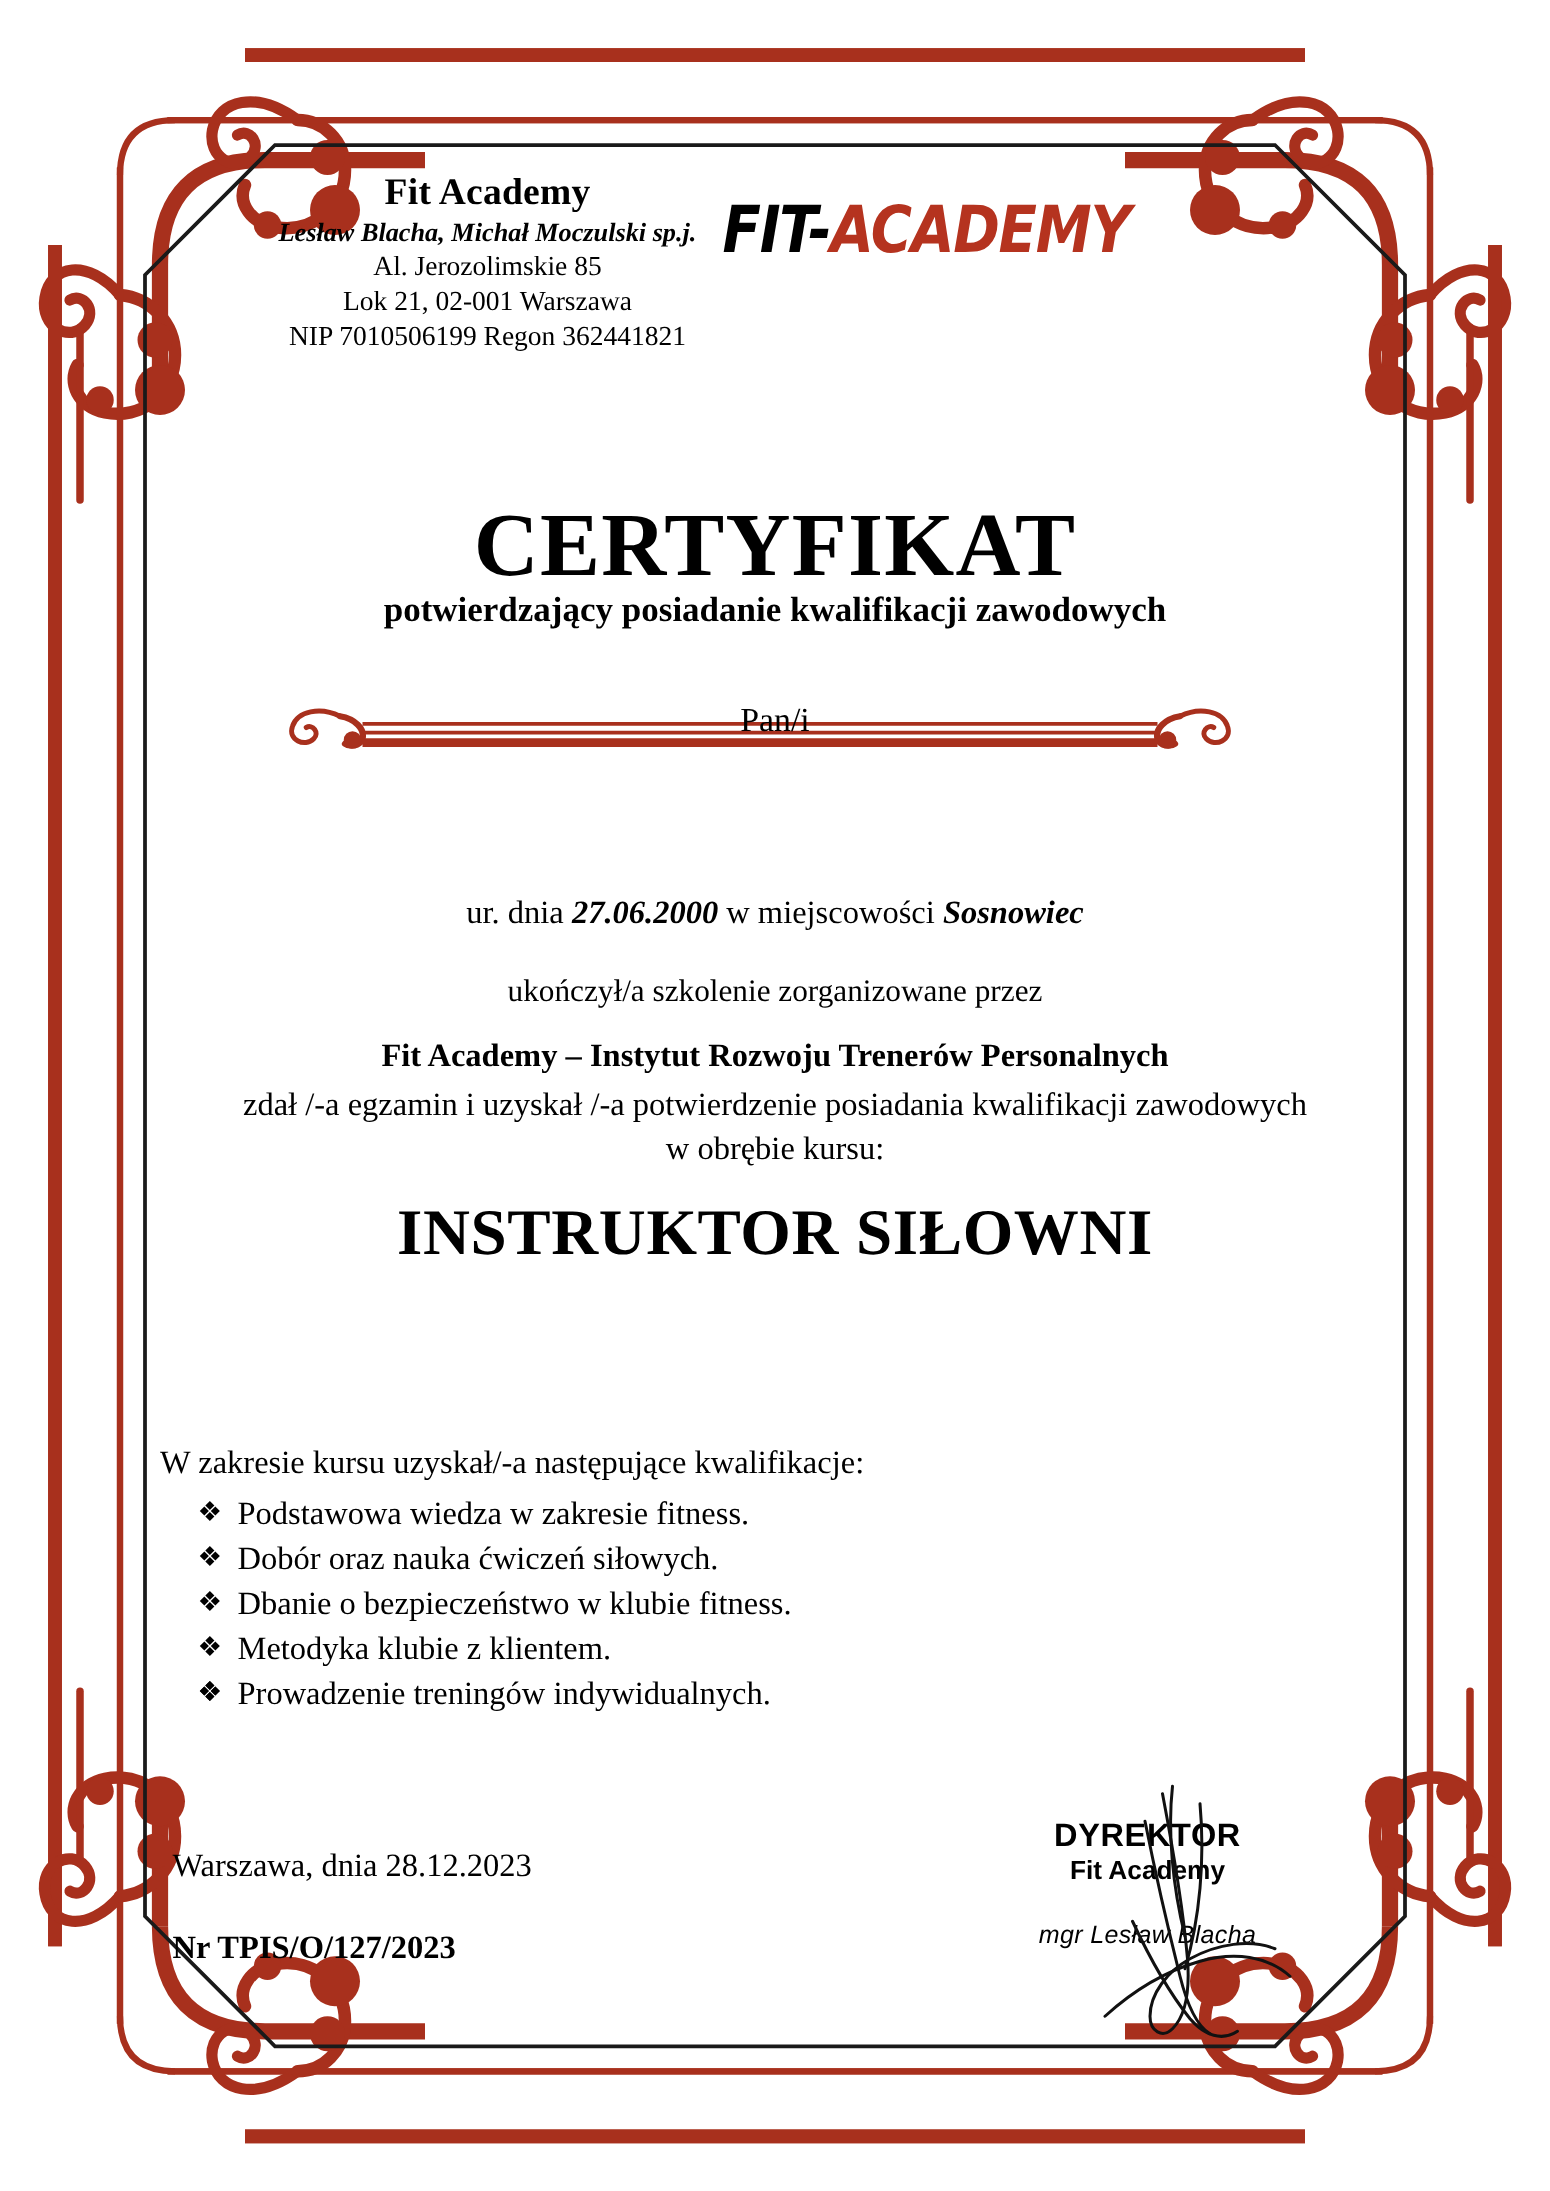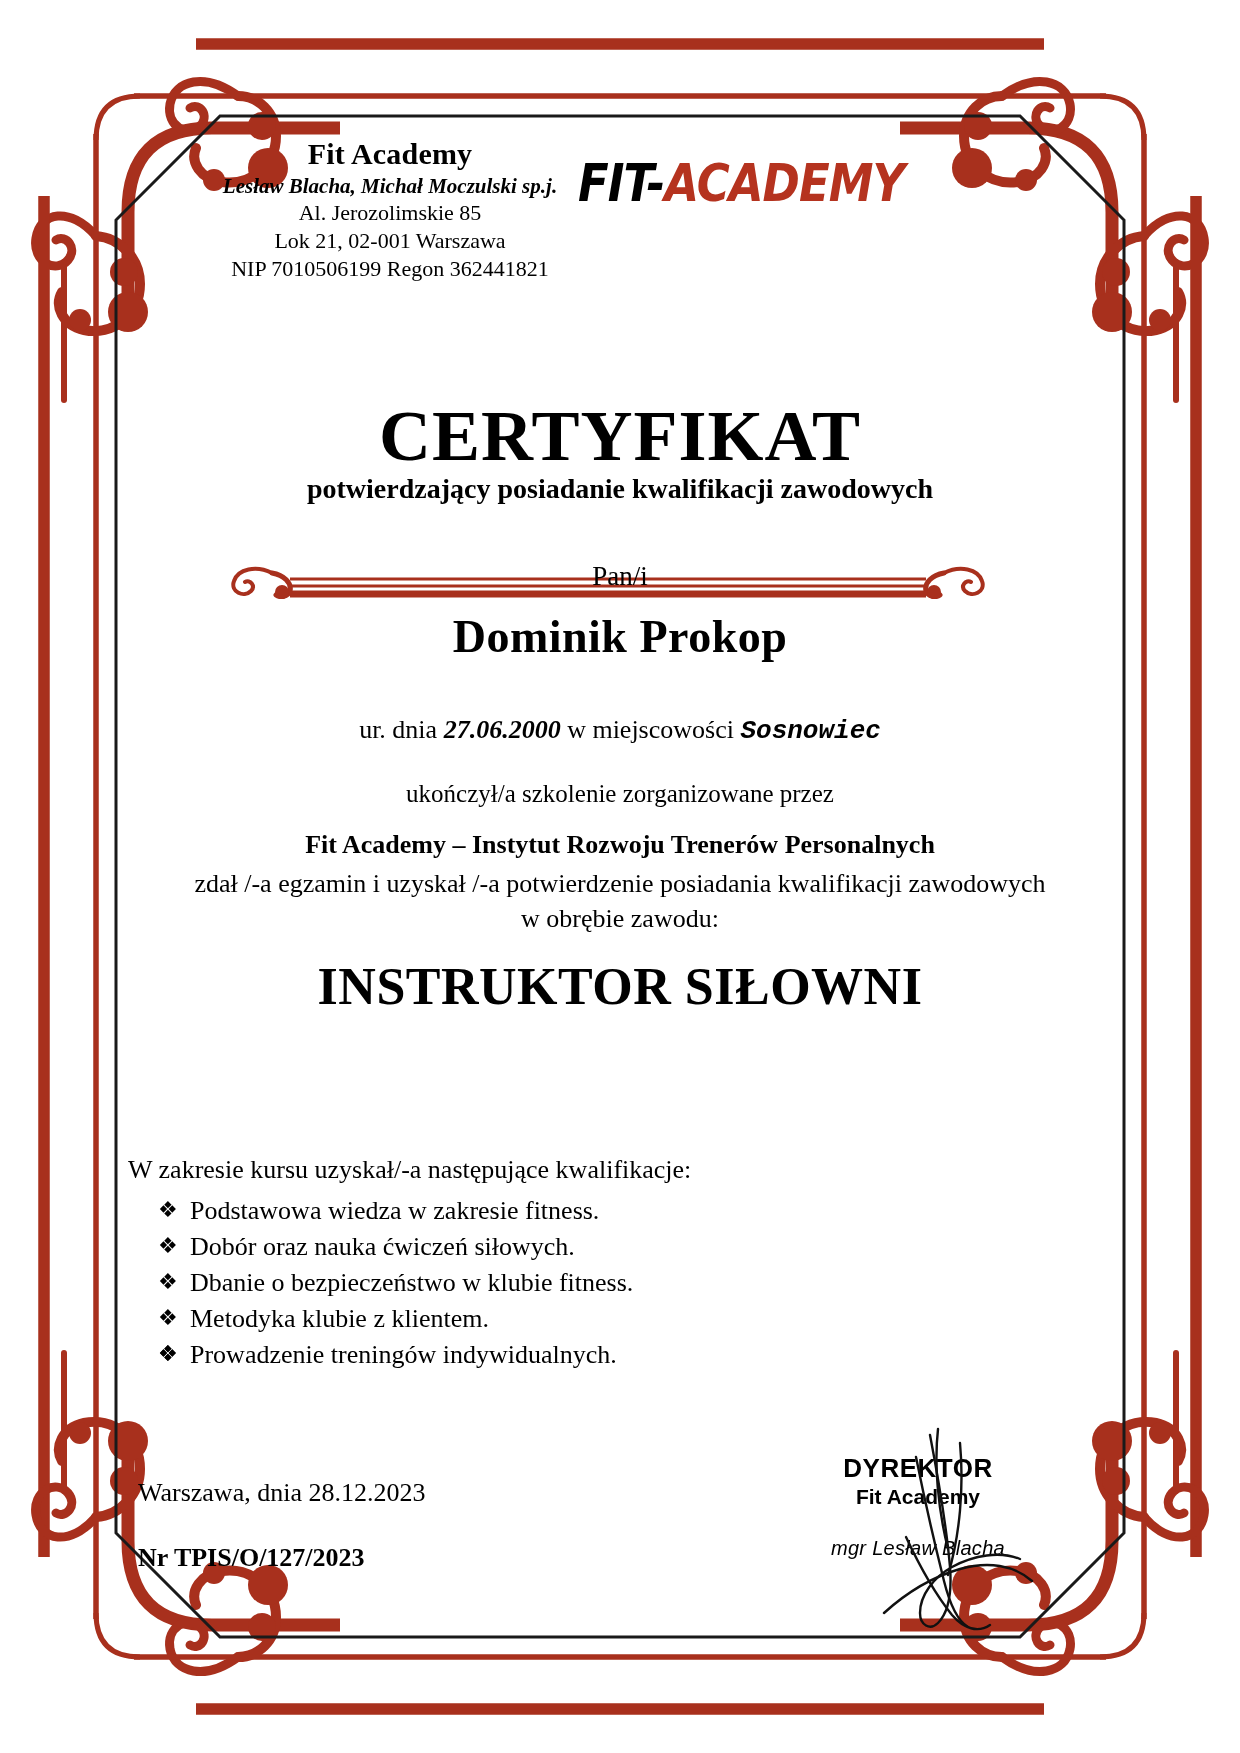--- a/index.html
+++ b/index.html
@@ -122,21 +122,21 @@
     letter-spacing: 0.5px;
   }
   .birth-line {
     position: absolute;
     left: 0; top: 620px;
     width: 1020px;
     text-align: center;
     font-size: 26px;
   }
   .birth-line b { font-weight: bold; font-style: italic; }
-  .birth-line i { font-weight: bold; font-style: italic; font-family: Liberation Mono, monospace; }
+  .birth-line i { font-weight: bold; font-style: italic; }
 
   .completed-line {
     position: absolute;
     left: 0; top: 685px;
     width: 1020px;
     text-align: center;
     font-size: 25px;
   }
   .institute-line {
     position: absolute;
@@ -339,31 +339,30 @@
       <g transform="translate(780,0) scale(-1,1)">
           <use href="#div-end"></use>
         </g>
       <line x1="72" y1="14" x2="708" y2="14" stroke="#a8301d" stroke-width="3"></line>
       <line x1="72" y1="21" x2="708" y2="21" stroke="#a8301d" stroke-width="3"></line>
       <line x1="72" y1="29" x2="708" y2="29" stroke="#a8301d" stroke-width="7"></line>
     </svg>
   </div>
 
   <div class="pan-label">Pan/i</div>
-  <div class="recipient">Dominik Prokop</div>
 
   <div class="birth-line">
     <span>ur. dnia </span><b>27.06.2000</b><span> w miejscowości </span><i>Sosnowiec</i>
   </div>
 
   <div class="completed-line">ukończył/a szkolenie zorganizowane przez</div>
   <div class="institute-line">Fit Academy – Instytut Rozwoju Trenerów Personalnych</div>
   <div class="exam-line">
     <span>zdał /-a egzamin i uzyskał /-a potwierdzenie posiadania kwalifikacji zawodowych</span><br>
-    <span>w obrębie zawodu:</span>
+    <span>w obrębie kursu:</span>
   </div>
   <div class="profession">INSTRUKTOR SIŁOWNI</div>
 
   <div class="quals-intro">W zakresie kursu uzyskał/-a następujące kwalifikacje:</div>
   <ul class="quals-list">
     <li>
       <span class="bullet-fleuron">❖</span>
       <span>Podstawowa wiedza w zakresie fitness.</span>
     </li>
     <li>

